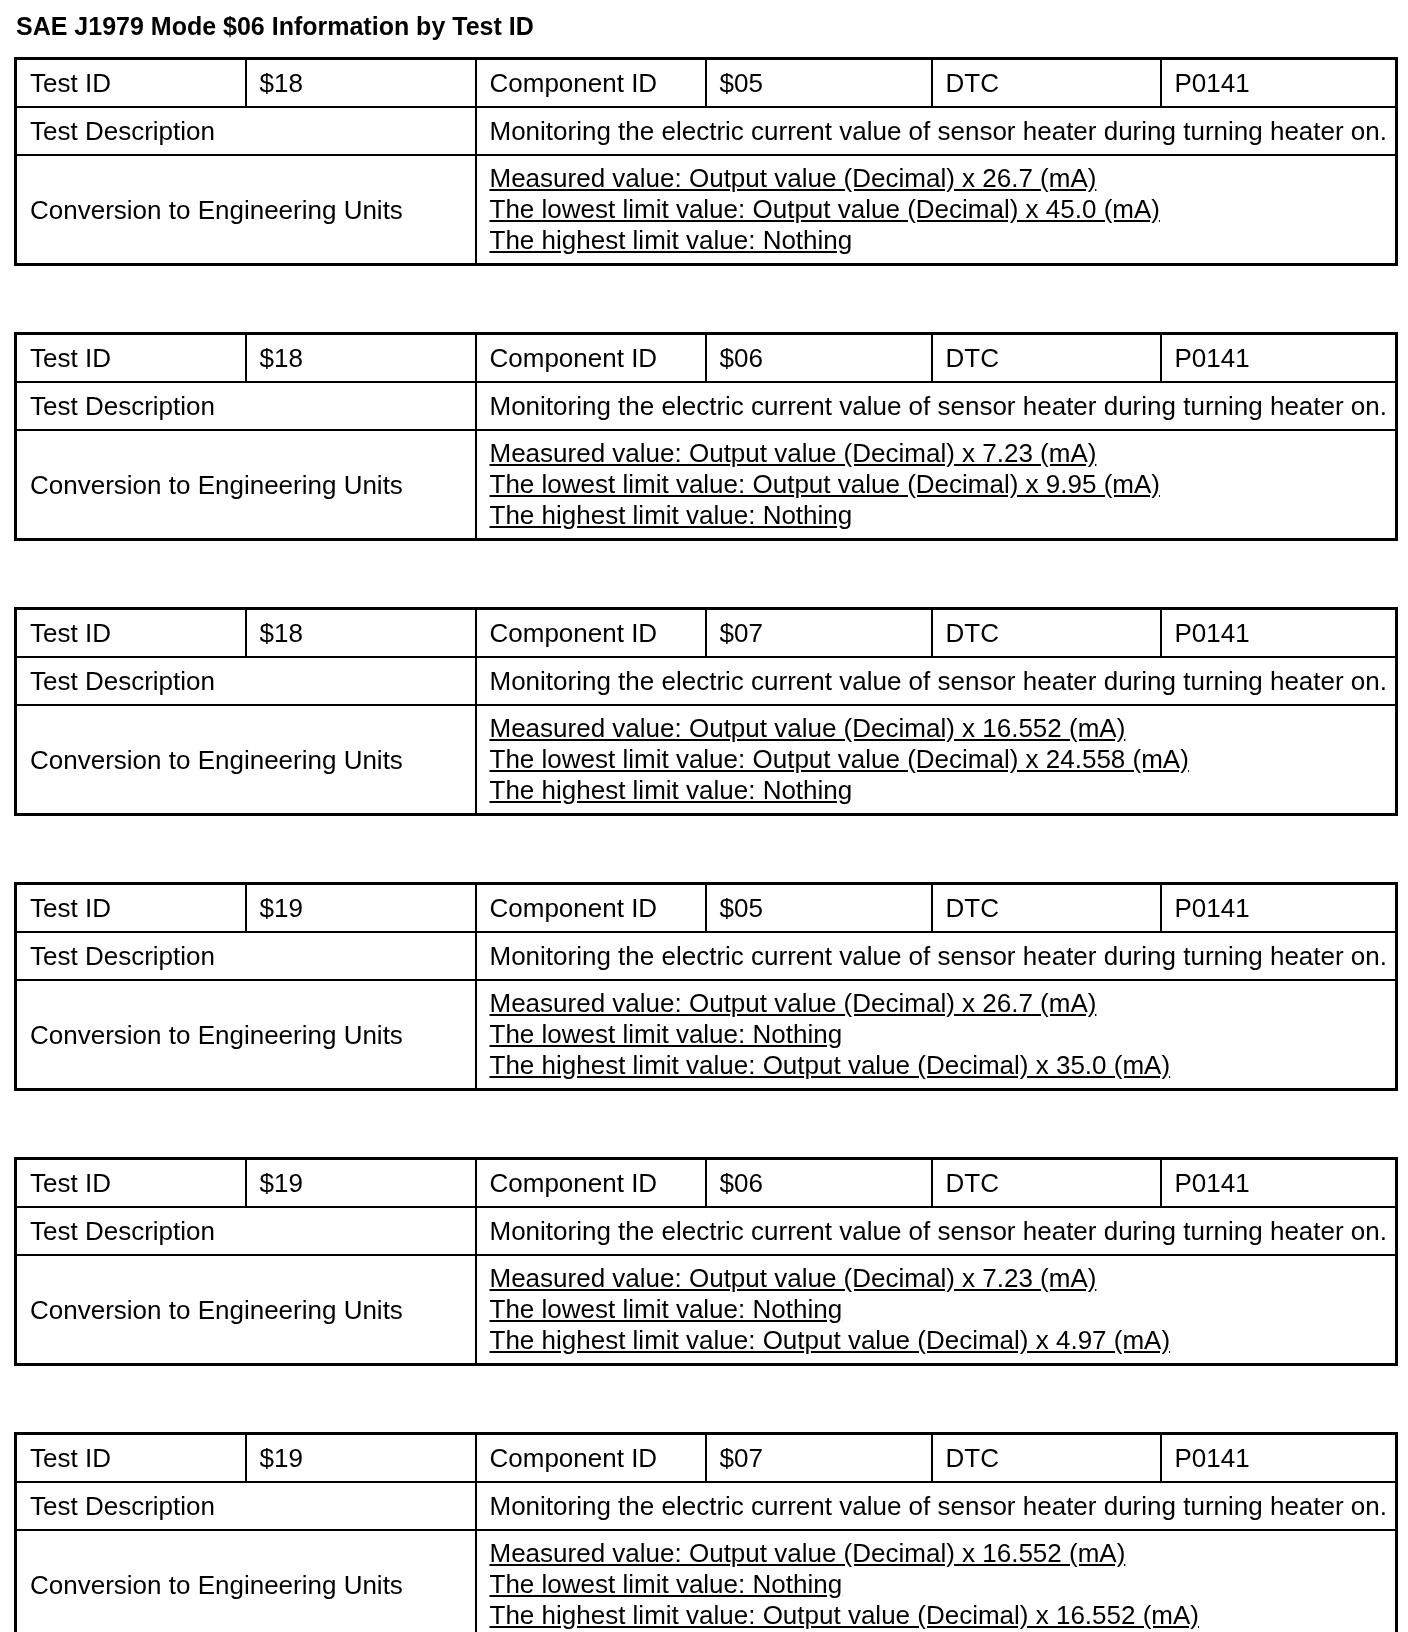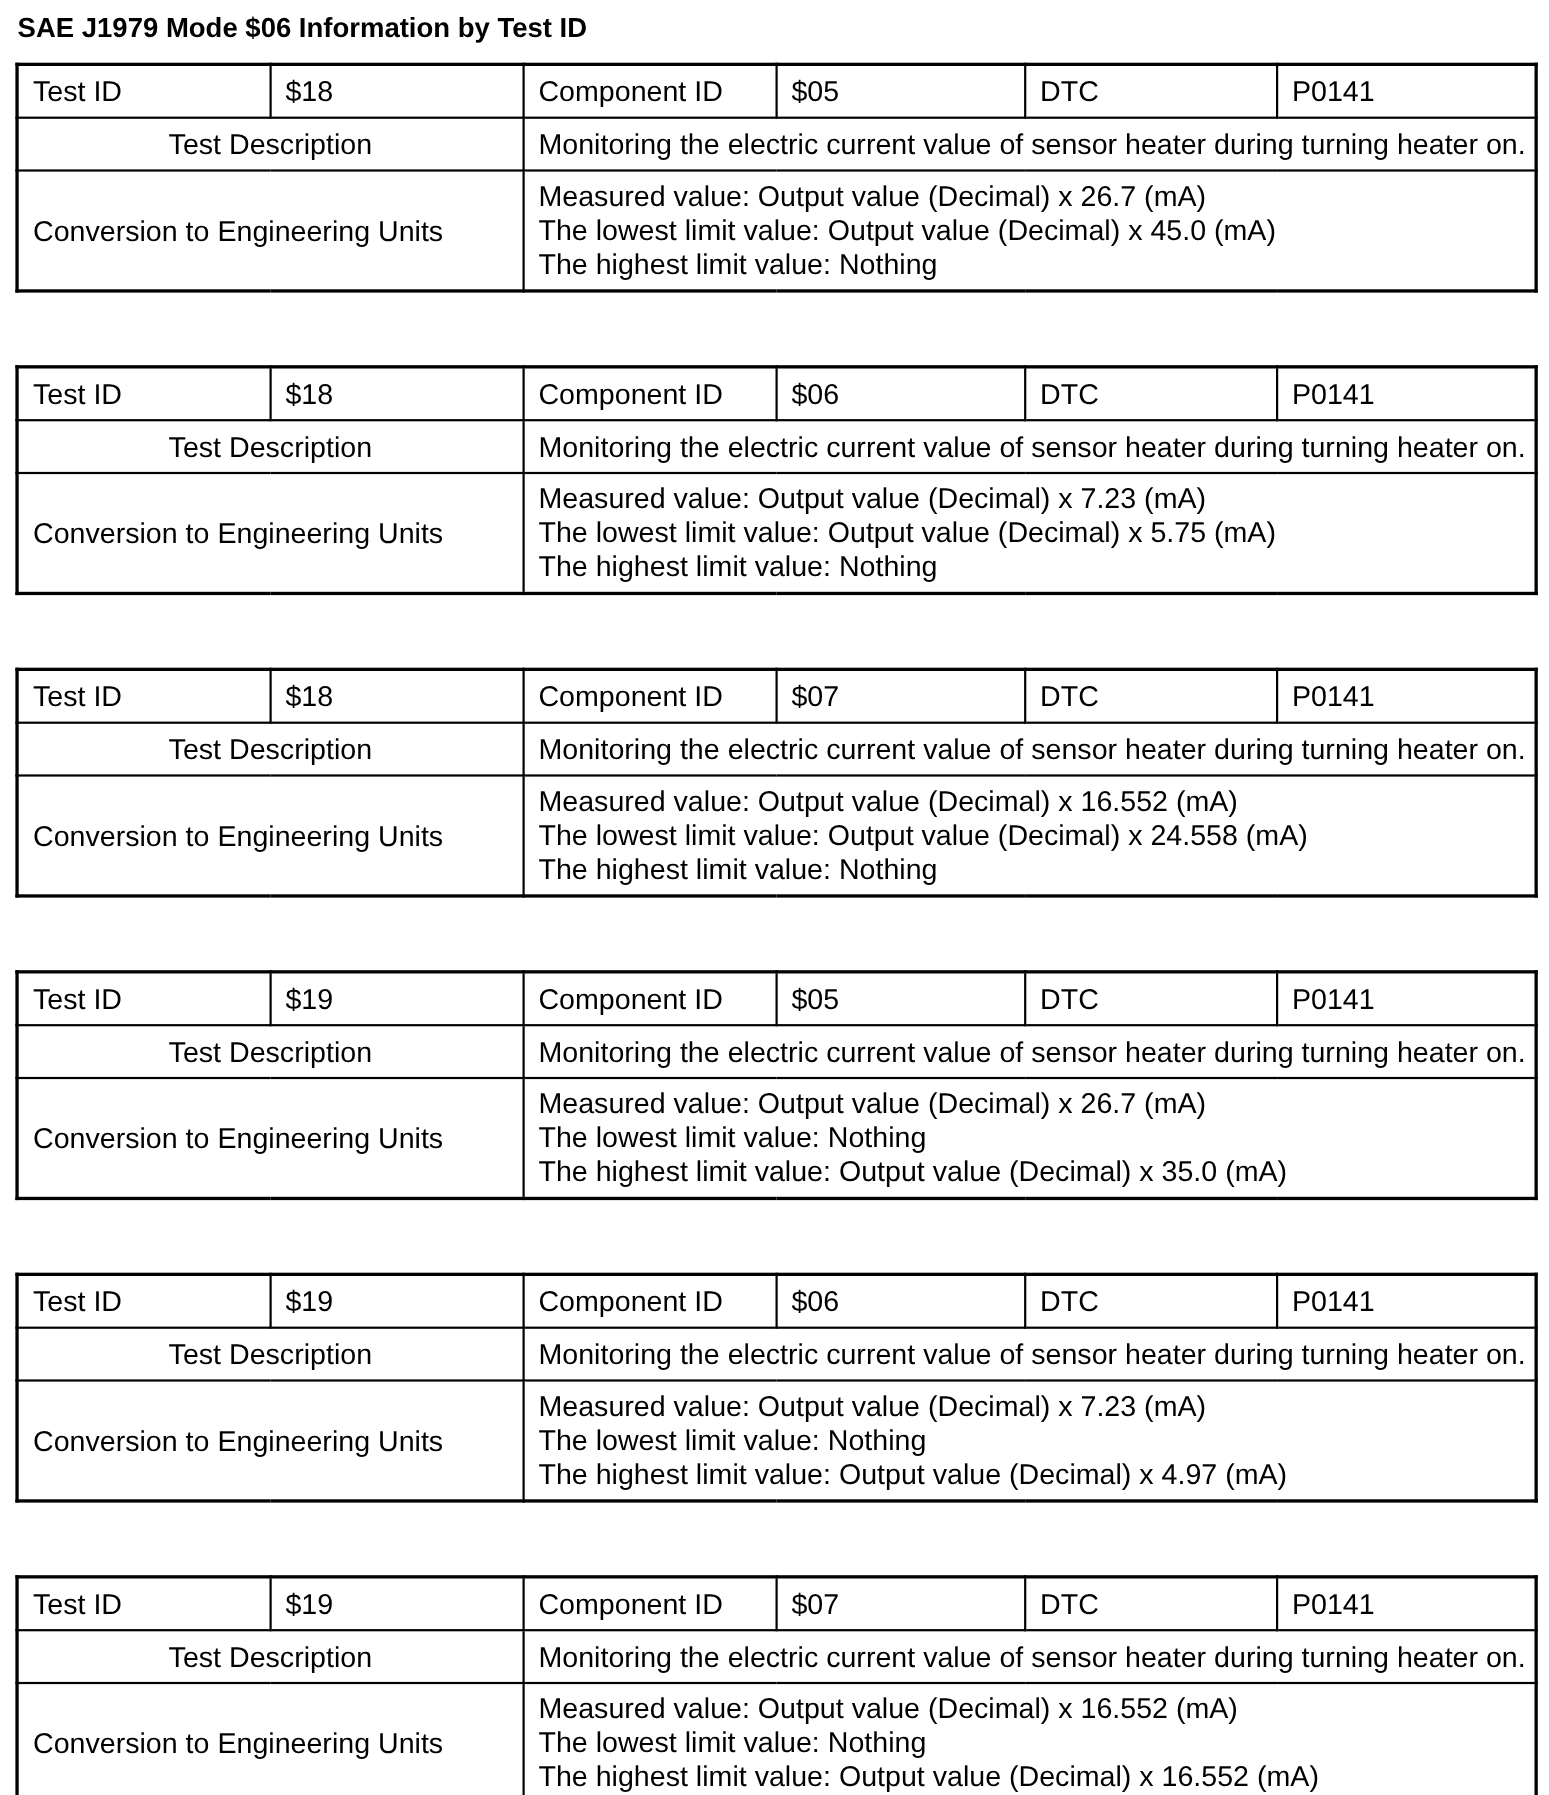--- a/index.html
+++ b/index.html
@@ -32,22 +32,22 @@
   table.info-table:last-child { margin-bottom: 0; }
   table.info-table td {
     border: 2px solid #000000;
     padding: 8px 13px;
     vertical-align: middle;
     line-height: 30px;
     overflow: hidden;
     white-space: nowrap;
   }
   table.info-table tr.r1 td { height: 30px; }
-  table.info-table tr.r2 td { height: 30px; text-align: center; }
-  table.info-table tr.r3 td.conv-text { padding-top: 7px; padding-bottom: 7px; }
+  table.info-table tr.r2 td { height: 30px; }
+  table.info-table tr.r3 td.conv-text { padding-top: 7px; padding-bottom: 7px; text-decoration: underline; }
   .conv-line { line-height: 31px; white-space: nowrap; }
 </style>
 </head>
 <body>
 
 <div class="page">
 
   <h1 class="page-title">SAE J1979 Mode $06 Information by Test ID</h1>
 
   <table class="info-table">
@@ -102,21 +102,21 @@
       <td>P0141</td>
     </tr>
     <tr class="r2">
       <td colspan="2">Test Description</td>
       <td colspan="4">Monitoring the electric current value of sensor heater during turning heater on.</td>
     </tr>
     <tr class="r3">
       <td colspan="2">Conversion to Engineering Units</td>
       <td colspan="4" class="conv-text">
         <div class="conv-line">Measured value: Output value (Decimal) x 7.23 (mA)</div>
-        <div class="conv-line">The lowest limit value: Output value (Decimal) x 5.75 (mA)</div>
+        <div class="conv-line">The lowest limit value: Output value (Decimal) x 9.95 (mA)</div>
         <div class="conv-line">The highest limit value: Nothing</div>
       </td>
     </tr>
   </tbody>
     </table>
 
   <table class="info-table">
     <colgroup>
       <col style="width:230px">
         <col style="width:230px">

